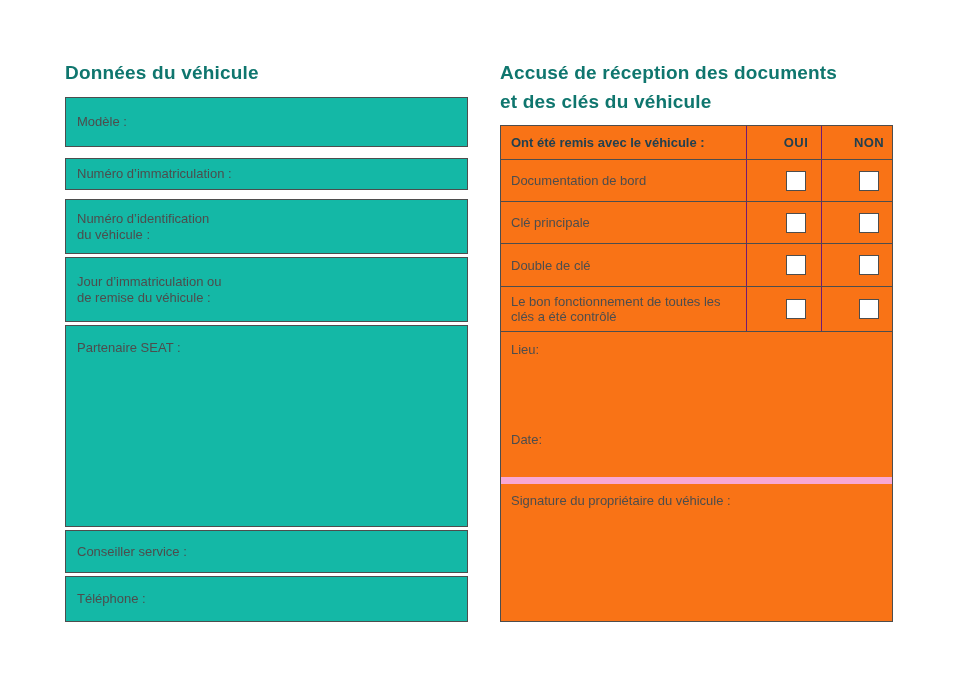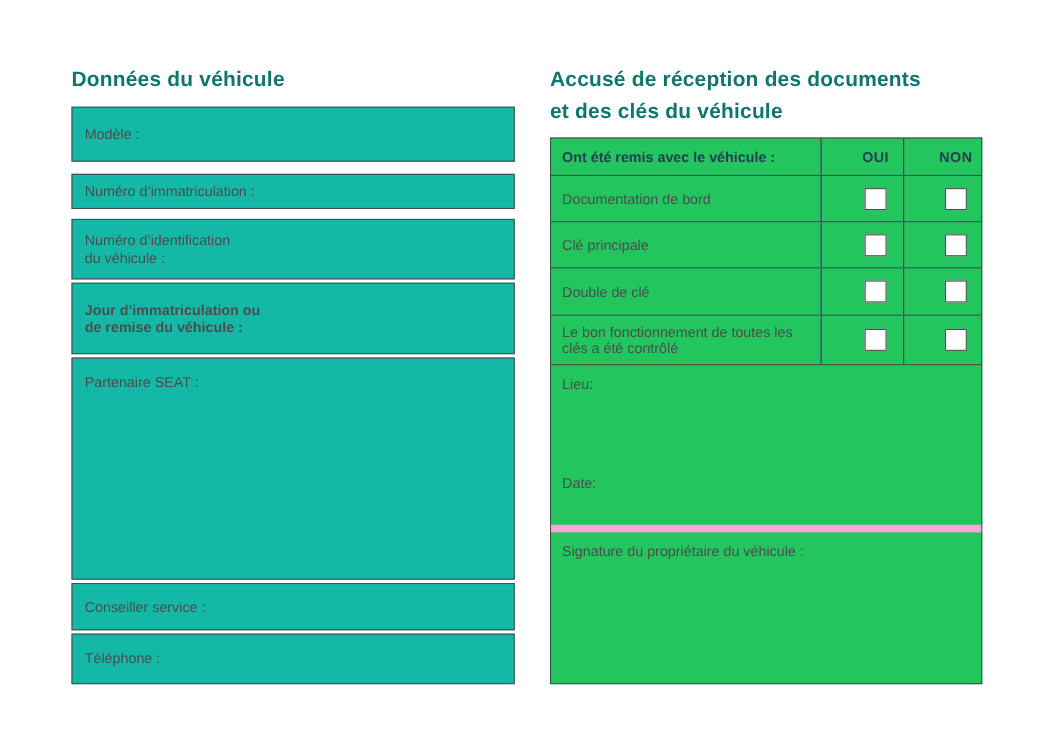--- a/index.html
+++ b/index.html
@@ -35,34 +35,34 @@
     padding: 0 11px;
     font-size: 13px;
     color: #4d4d4d;
     line-height: 16px;
     white-space: pre-line;
     background: #14b8a6;
   }
   .fb-1 { top: 97px;  height: 50px; }
   .fb-2 { top: 158px; height: 32px; }
   .fb-3 { top: 199px; height: 55px; }
-  .fb-4 { top: 257px; height: 65px; font-weight: bold; }
+  .fb-4 { top: 257px; height: 65px; }
   .fb-5 { top: 325px; height: 202px; align-items: flex-start; padding-top: 14px; }
   .fb-6 { top: 530px; height: 43px; }
   .fb-7 { top: 576px; height: 46px; }
 
   
   .receipt-box {
     position: absolute;
     left: 500px; top: 125px;
     width: 393px; height: 497px;
     border: 1px solid #4d4d4d;
     display: flex;
     flex-direction: column;
-    background: #22c55e;
+    background: #f97316;
   }
   .r-row {
     display: flex;
     border-bottom: 1px solid #4d4d4d;
     flex: none;
   }
   .r-header { height: 34px; }
   .rh-1 { height: 42px; }
   .rh-2 { height: 42px; }
   .rh-3 { height: 43px; }

